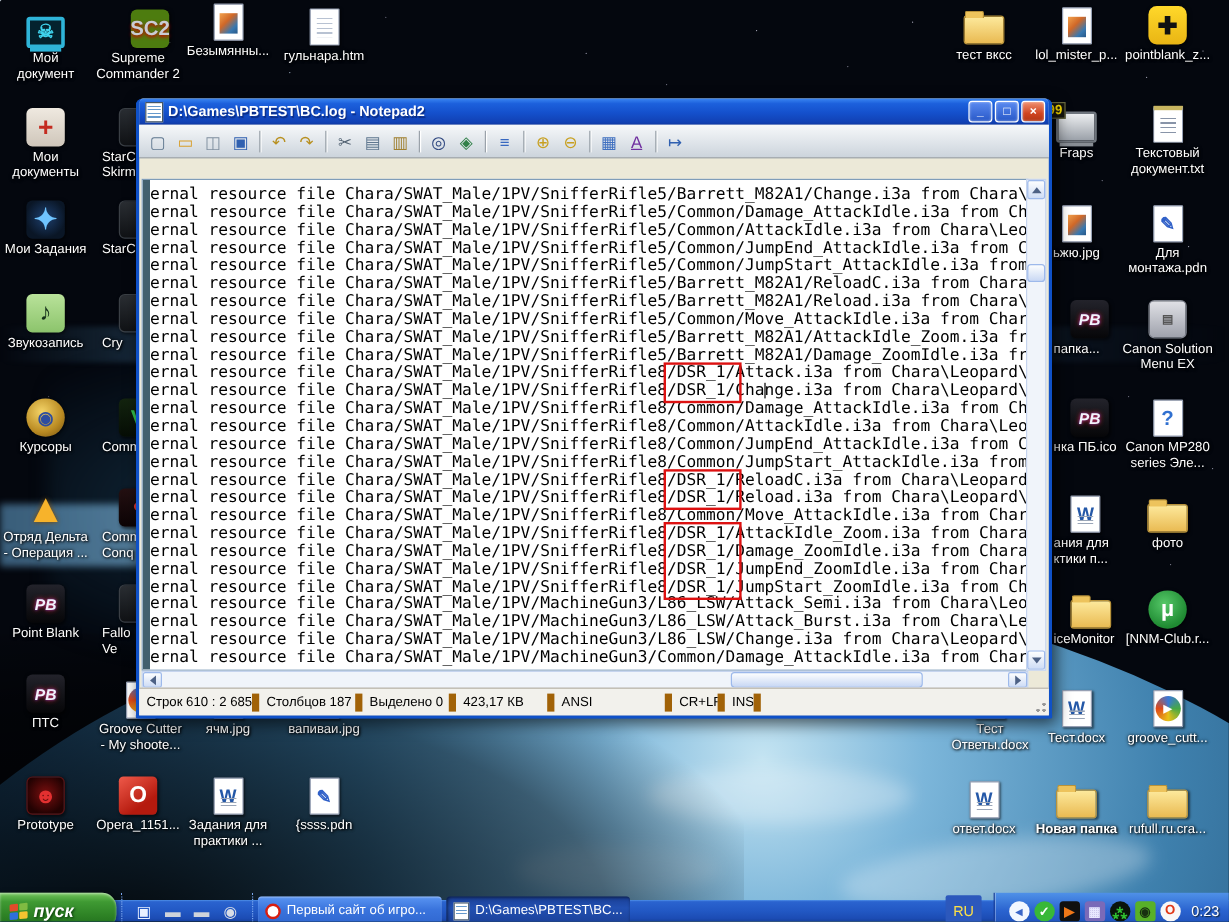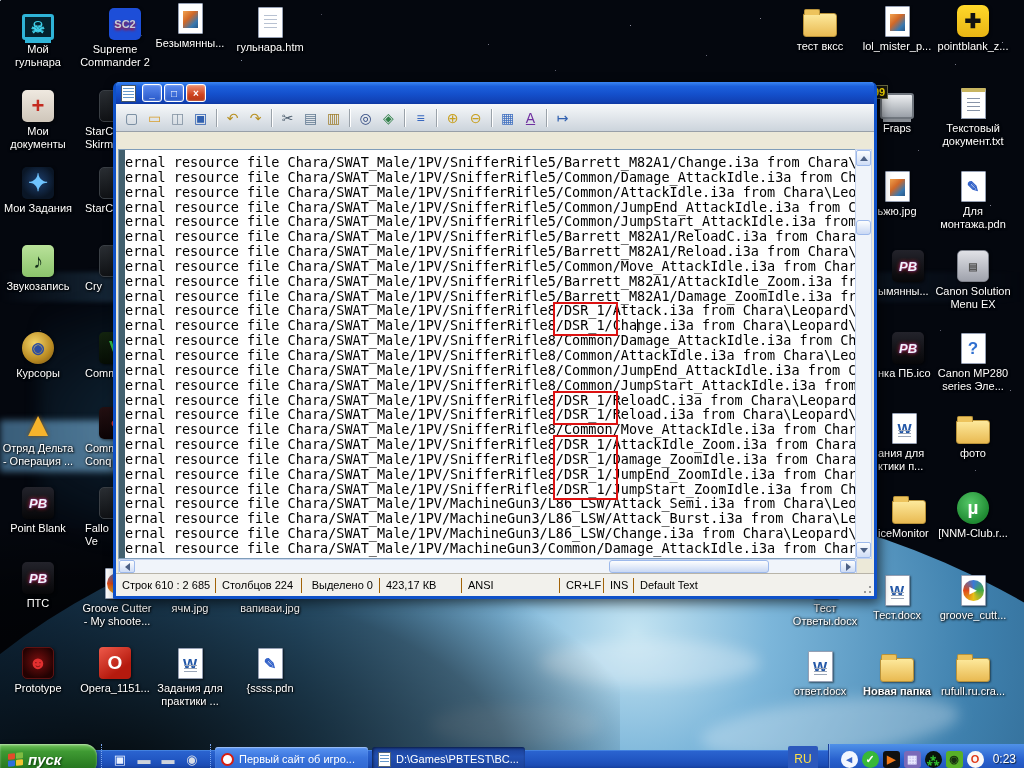--- a/index.html
+++ b/index.html
@@ -48,21 +48,21 @@
   .di-pictures{background:radial-gradient(circle at 50% 45%,#1d3f6e,#0a1626 70%);color:#6fc4ff;font-size:24px;}
   .di-sound{background:linear-gradient(#b9e29a,#8cc46c);color:#15301a;font-size:20px;}
   .di-emblem{border-radius:50%;background:radial-gradient(circle at 40% 35%,#f4d468,#b98a22 60%,#6e4d10);
     color:#2d4da0;font-size:15px;}
   .di-delta{background:transparent;box-shadow:none;color:#f7b32b;font-size:34px;line-height:30px;
     text-shadow:0 0 4px #7c4a00;}
   .di-pb{background:linear-gradient(#23232b,#060608);color:#f2f3fa;font-style:italic;font-size:13px;
     text-shadow:0 0 4px #e22,0 0 2px #44f;}
   .di-prototype{background:radial-gradient(circle at 50% 45%,#7a0f0f,#230202 75%);border:1px solid #5e1212;
     color:#e23030;font-size:18px;}
-  .di-sc2{background:#1d4ed8;color:#c9ccd4;font-size:11px;letter-spacing:0;text-shadow:0 2px 3px #c00;margin-left:20px;}
+  .di-sc2{background:#4d7c0f;color:#c9ccd4;font-size:17px;letter-spacing:0;text-shadow:0 2px 3px #c00;margin-left:20px;}
   .di-game{background:linear-gradient(#2a2e33,#101215);border:1px solid #3a3f45;color:#8b939c;font-size:14px;}
   .di-gameV{background:linear-gradient(#13240f,#060d05);color:#34c24e;font-size:18px;}
   .di-gameR{background:linear-gradient(#241012,#0c0405);color:#d83434;font-size:16px;}
   .di-operacube{background:linear-gradient(145deg,#ef5a4a,#b51a0e 70%);color:#fff;font-size:19px;border-radius:4px;}
   .di-folder{width:34px;height:24px;margin-top:6px;border-radius:2px 3px 3px 3px;
     background:linear-gradient(#fde99c,#e9ba52);border:1px solid #b8923a;box-shadow:1px 1px 2px rgba(0,0,0,.5);}
   .di-folder::before{content:"";position:absolute;top:-5px;left:0;width:14px;height:5px;
     background:#edc35c;border:1px solid #b8923a;border-bottom:none;border-radius:2px 2px 0 0;}
   .di-image::after{content:"";position:absolute;inset:7px 4px 5px 4px;
     background:linear-gradient(135deg,#f2a24e 0%,#d06828 40%,#3878b0 75%,#285888 100%);}
@@ -126,21 +126,21 @@
     border-radius:2px;display:flex;align-items:center;justify-content:center;box-sizing:border-box;}
   .tri{width:0;height:0;border:4px solid transparent;}
   .tri.up{border-bottom:5px solid #4d6185;border-top:none;}
   .tri.down{border-top:5px solid #4d6185;border-bottom:none;}
   .tri.left{border-right:5px solid #4d6185;border-left:none;}
   .tri.right{border-left:5px solid #4d6185;border-right:none;}
   .thumb{position:absolute;background:linear-gradient(#fdfefe,#c9d8f4);border:1px solid #9db9eb;
     border-radius:3px;box-sizing:border-box;}
   .statusbar{position:absolute;left:0;right:0;bottom:0;height:22px;background:#f2f1ec;
     border-top:1px solid #b8b4a8;display:flex;align-items:center;font-size:11px;color:#000;}
-  .sfield{padding:0 6px;border-right:1px solid #a16207;height:15px;line-height:15px;
+  .sfield{padding:0 6px;border-right:6px solid #a16207;height:15px;line-height:15px;
     white-space:nowrap;overflow:hidden;box-sizing:border-box;}
   .grip{position:absolute;right:1px;bottom:1px;width:13px;height:13px;
     background:radial-gradient(circle 1.5px at 10px 10px,#999 95%,transparent),
                radial-gradient(circle 1.5px at 10px 5px,#999 95%,transparent),
                radial-gradient(circle 1.5px at 5px 10px,#999 95%,transparent);}
 
   
   #taskbar{position:absolute;left:0;bottom:0;width:1024px;height:18px;z-index:30;display:flex;align-items:center;
     background:linear-gradient(180deg,#4f91e8 0%,#2a63cf 8%,#2258c4 50%,#1c4cb4 85%,#15409e 100%);}
   .start-btn{height:30px;width:97px;display:flex;align-items:center;padding-left:8px;box-sizing:border-box;
@@ -188,21 +188,21 @@
     <div class="cloud c3"></div>
     <div class="fgdark"></div>
   </div>
 
   <div id="icons">
       <div class="desktop-icon" style="left: 0px; top: 6px;">
         <div class="di-hold">
           <div class="di-img di-computer">☠</div>
         </div>
         <div class="di-label">Мой
-гульнара</div>
+документ</div>
       </div>
       <div class="desktop-icon" style="left: 0px; top: 88px;">
         <div class="di-hold">
           <div class="di-img di-medkit sq">+</div>
         </div>
         <div class="di-label">Мои
 документы</div>
       </div>
       <div class="desktop-icon" style="left: 0px; top: 165px;">
         <div class="di-hold">
@@ -381,21 +381,21 @@
       <div class="desktop-icon" style="left: 859px; top: 168px;">
         <div class="di-hold">
           <div class="di-img di-image pg"></div>
         </div>
         <div class="di-label">ьжю.jpg</div>
       </div>
       <div class="desktop-icon left" style="left: 878px; top: 248px;">
         <div class="di-hold">
           <div class="di-img di-pb sq">PB</div>
         </div>
-        <div class="di-label">ымянны...</div>
+        <div class="di-label">папка...</div>
       </div>
       <div class="desktop-icon left" style="left: 878px; top: 330px;">
         <div class="di-hold">
           <div class="di-img di-pb sq">PB</div>
         </div>
         <div class="di-label">нка ПБ.ico</div>
       </div>
       <div class="desktop-icon left" style="left: 878px; top: 410px;">
         <div class="di-hold">
           <div class="di-img di-word pg">W</div>
@@ -479,20 +479,21 @@
         <div class="di-hold">
           <div class="di-img di-folder"></div>
         </div>
         <div class="di-label">rufull.ru.cra...</div>
       </div>
     </div>
 
   <div id="window">
     <div class="titlebar">
       <span class="app-ico"></span>
+      <span class="title-text">D:\Games\PBTEST\BC.log - Notepad2</span>
       <span class="wbtn">_</span>
       <span class="wbtn">□</span>
       <span class="wbtn close">×</span>
     </div>
     <div class="toolbar" id="toolbar">
         <div class="tbtn">
           <span style="color: rgb(96, 120, 144);">▢</span>
         </div>
         <div class="tbtn">
           <span style="color: rgb(216, 160, 48);">▭</span>
@@ -600,27 +601,26 @@
           <i class="tri left"></i>
         </div>
       <div class="thumb" style="left:490px;top:0;width:160px;height:13px;"></div>
       <div class="sbtn" style="right:0;top:0;width:16px;height:13px;">
           <i class="tri right"></i>
         </div>
     </div>
 
     <div class="statusbar">
       <span class="sfield" style="width:100px;">Строк 610 : 2 685</span>
-      <span class="sfield" style="width:86px;">Столбцов 224</span>
+      <span class="sfield" style="width:86px;">Столбцов 187</span>
       <span class="sfield" style="width:78px;text-align:right;">Выделено 0</span>
       <span class="sfield" style="width:82px;">423,17 КВ</span>
       <span class="sfield" style="width:98px;">ANSI</span>
       <span class="sfield" style="width:44px;">CR+LF</span>
       <span class="sfield" style="width:30px;">INS</span>
-      <span class="sfield" style="border-right:none;flex:1;">Default Text</span>
       <span class="grip"></span>
     </div>
   </div>
 
   <div id="taskbar">
     <div class="start-btn">
       <span class="winflag">
         <i style="background:#e34b2a;"></i>
           <i style="background:#7fbb42;"></i>
         <i style="background:#2f6fdc;"></i>

